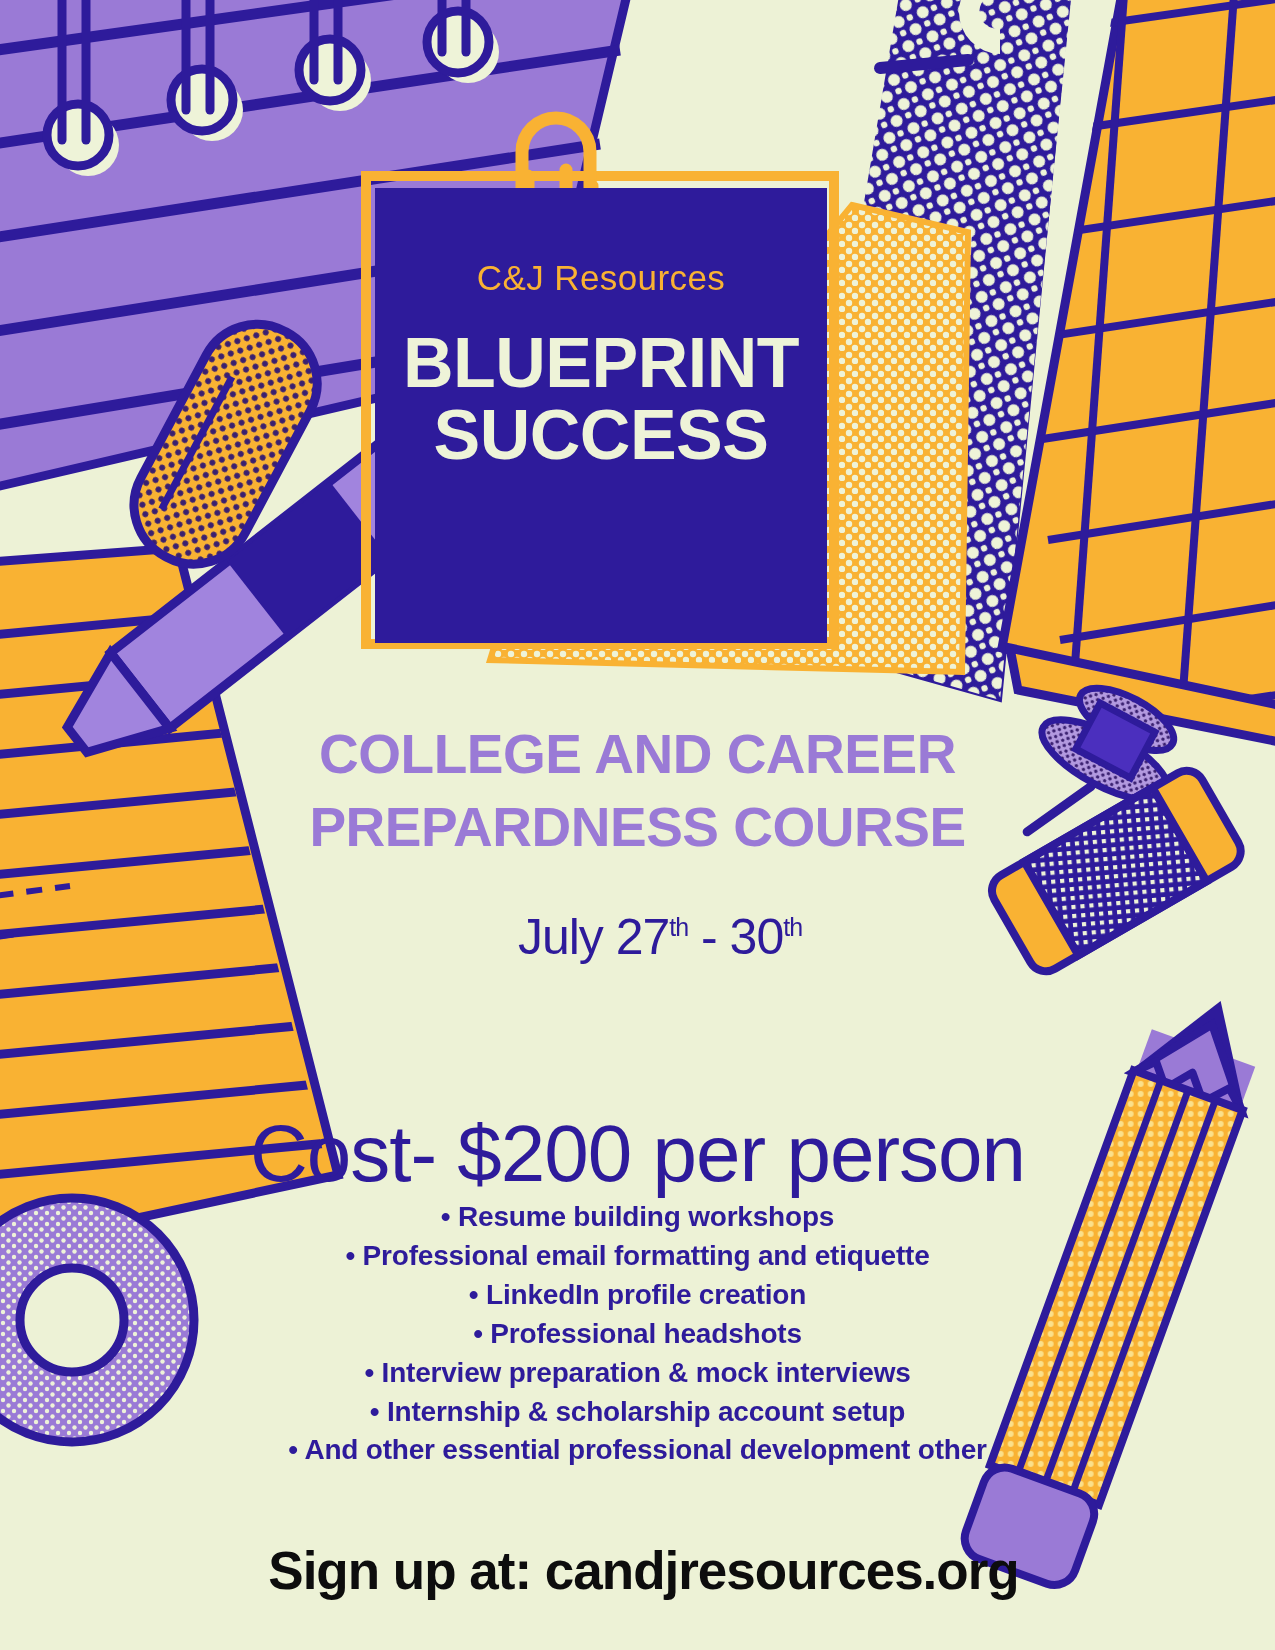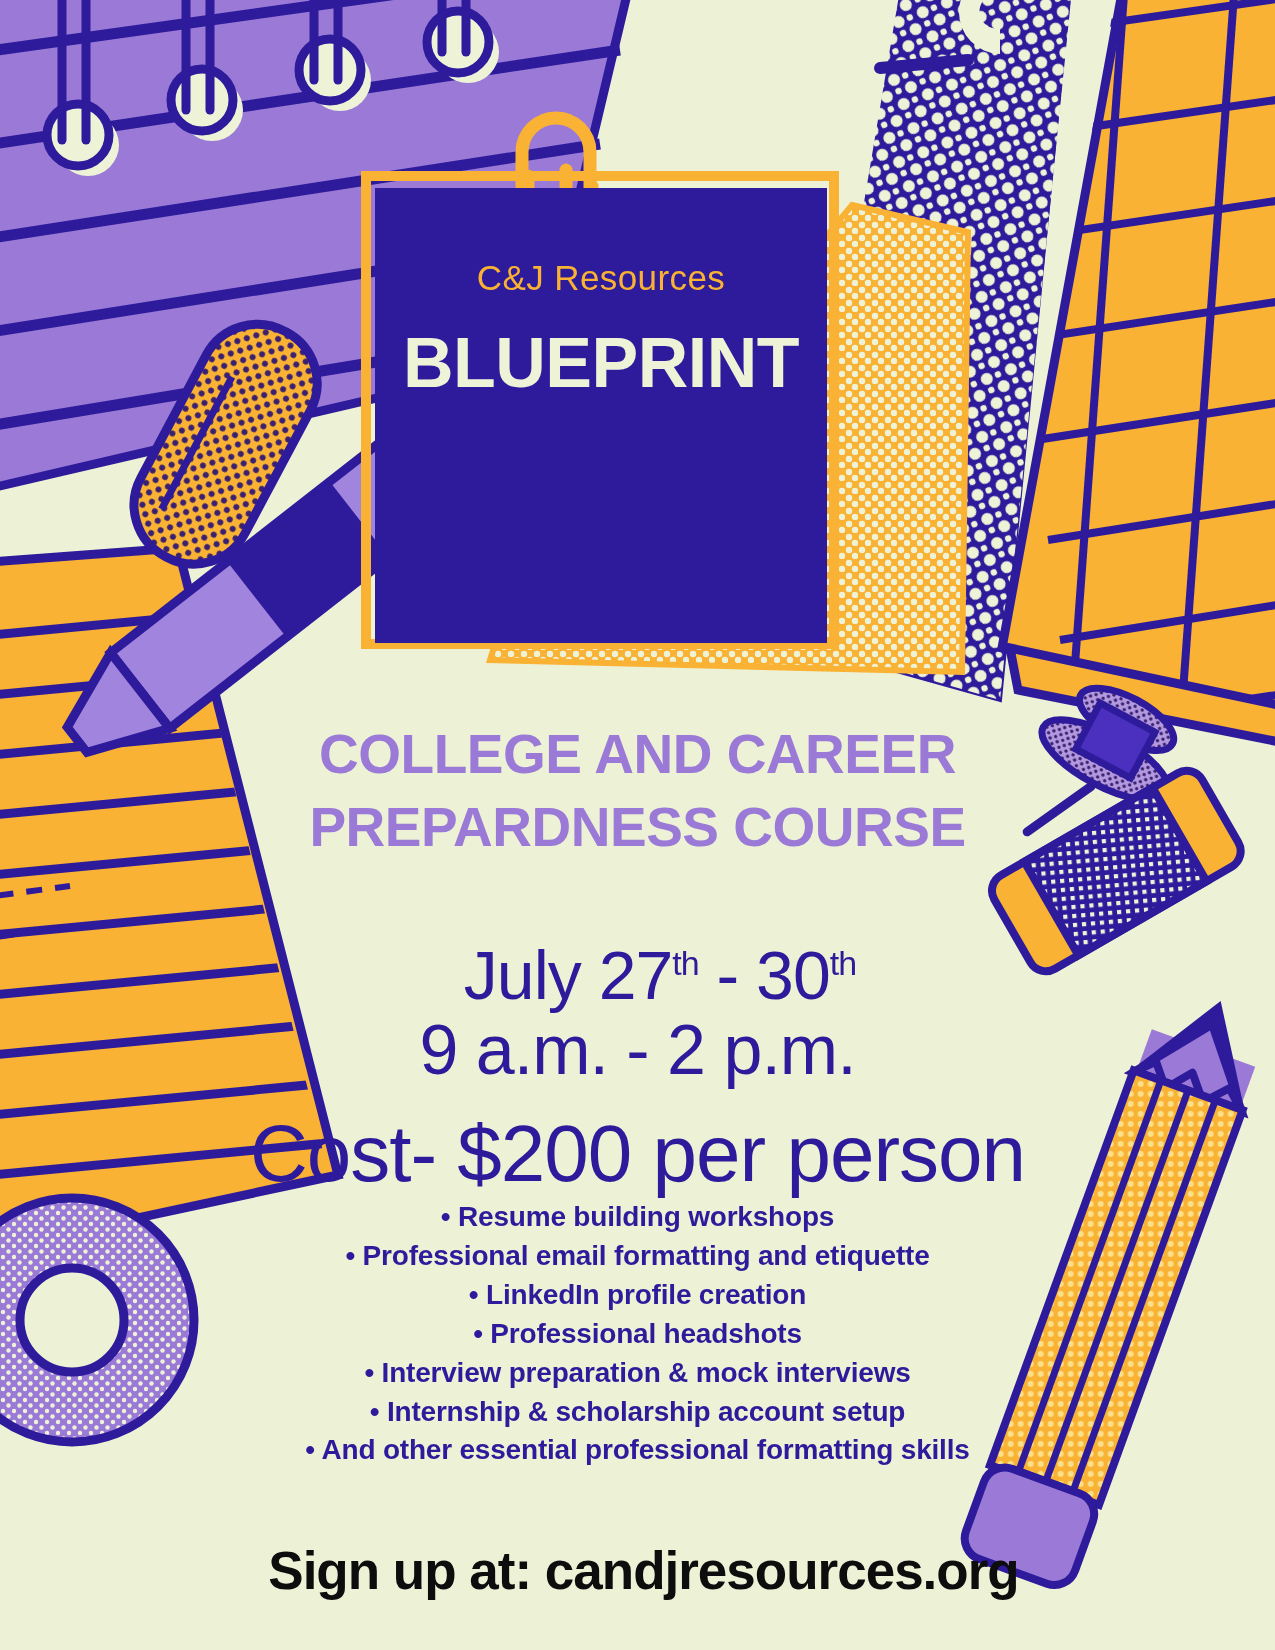--- a/index.html
+++ b/index.html
@@ -68,21 +68,21 @@
   .subtitle span{display:block;}
 
   .detail{
     position:absolute;left:0;right:0;
     text-align:center;
     color:#2e1b9b;
     font-weight:400;
     letter-spacing:-1px;
     z-index:45;
   }
-  .detail-dates{top:936px;font-size:68px;padding-left:45px;}
+  .detail-dates{top:908px;font-size:50px;padding-left:45px;}
   .detail-time{top:1010px;font-size:70px;}
   .detail-cost{top:1108px;font-size:80px;}
   .detail sup{font-size:.5em;vertical-align:super;}
 
   .bullets{
     position:absolute;left:0;right:0;top:1198px;
     text-align:center;
     color:#2e1b9b;
     font-size:28px;
     font-weight:bold;
@@ -309,39 +309,39 @@
       <path d="M592 186 L592 230"></path>
     </g>
   </svg>
 
   <div class="card-wrap">
     <div class="card-bg"></div>
     <div class="card-inner">
       <div class="brand">C&amp;J Resources</div>
       <div class="bigtitle">
         <span>BLUEPRINT</span>
+        <span>SUCCESS</span>
       </div>
     </div>
   </div>
 
   <div class="subtitle">
     <span>COLLEGE AND CAREER</span>
     <span>PREPARDNESS COURSE</span>
   </div>
 
   <div class="detail detail-dates"><span>July 27</span><sup>th</sup><span> - 30</span><sup>th</sup></div>
 
-  <div class="detail detail-time">9 a.m. - 2 p.m.</div>
   <div class="detail detail-cost">Cost- $200 per person</div>
 
   <div class="bullets">
     <div>• Resume building workshops</div>
     <div>• Professional email formatting and etiquette</div>
     <div>• LinkedIn profile creation</div>
     <div>• Professional headshots</div>
     <div>• Interview preparation &amp; mock interviews</div>
     <div>• Internship &amp; scholarship account setup</div>
-    <div>• And other essential professional formatting skills</div>
+    <div>• And other essential professional development other</div>
   </div>
 
   <div class="signup">Sign up at: candjresources.org</div>
 
 </div>
 
 </body></html>

